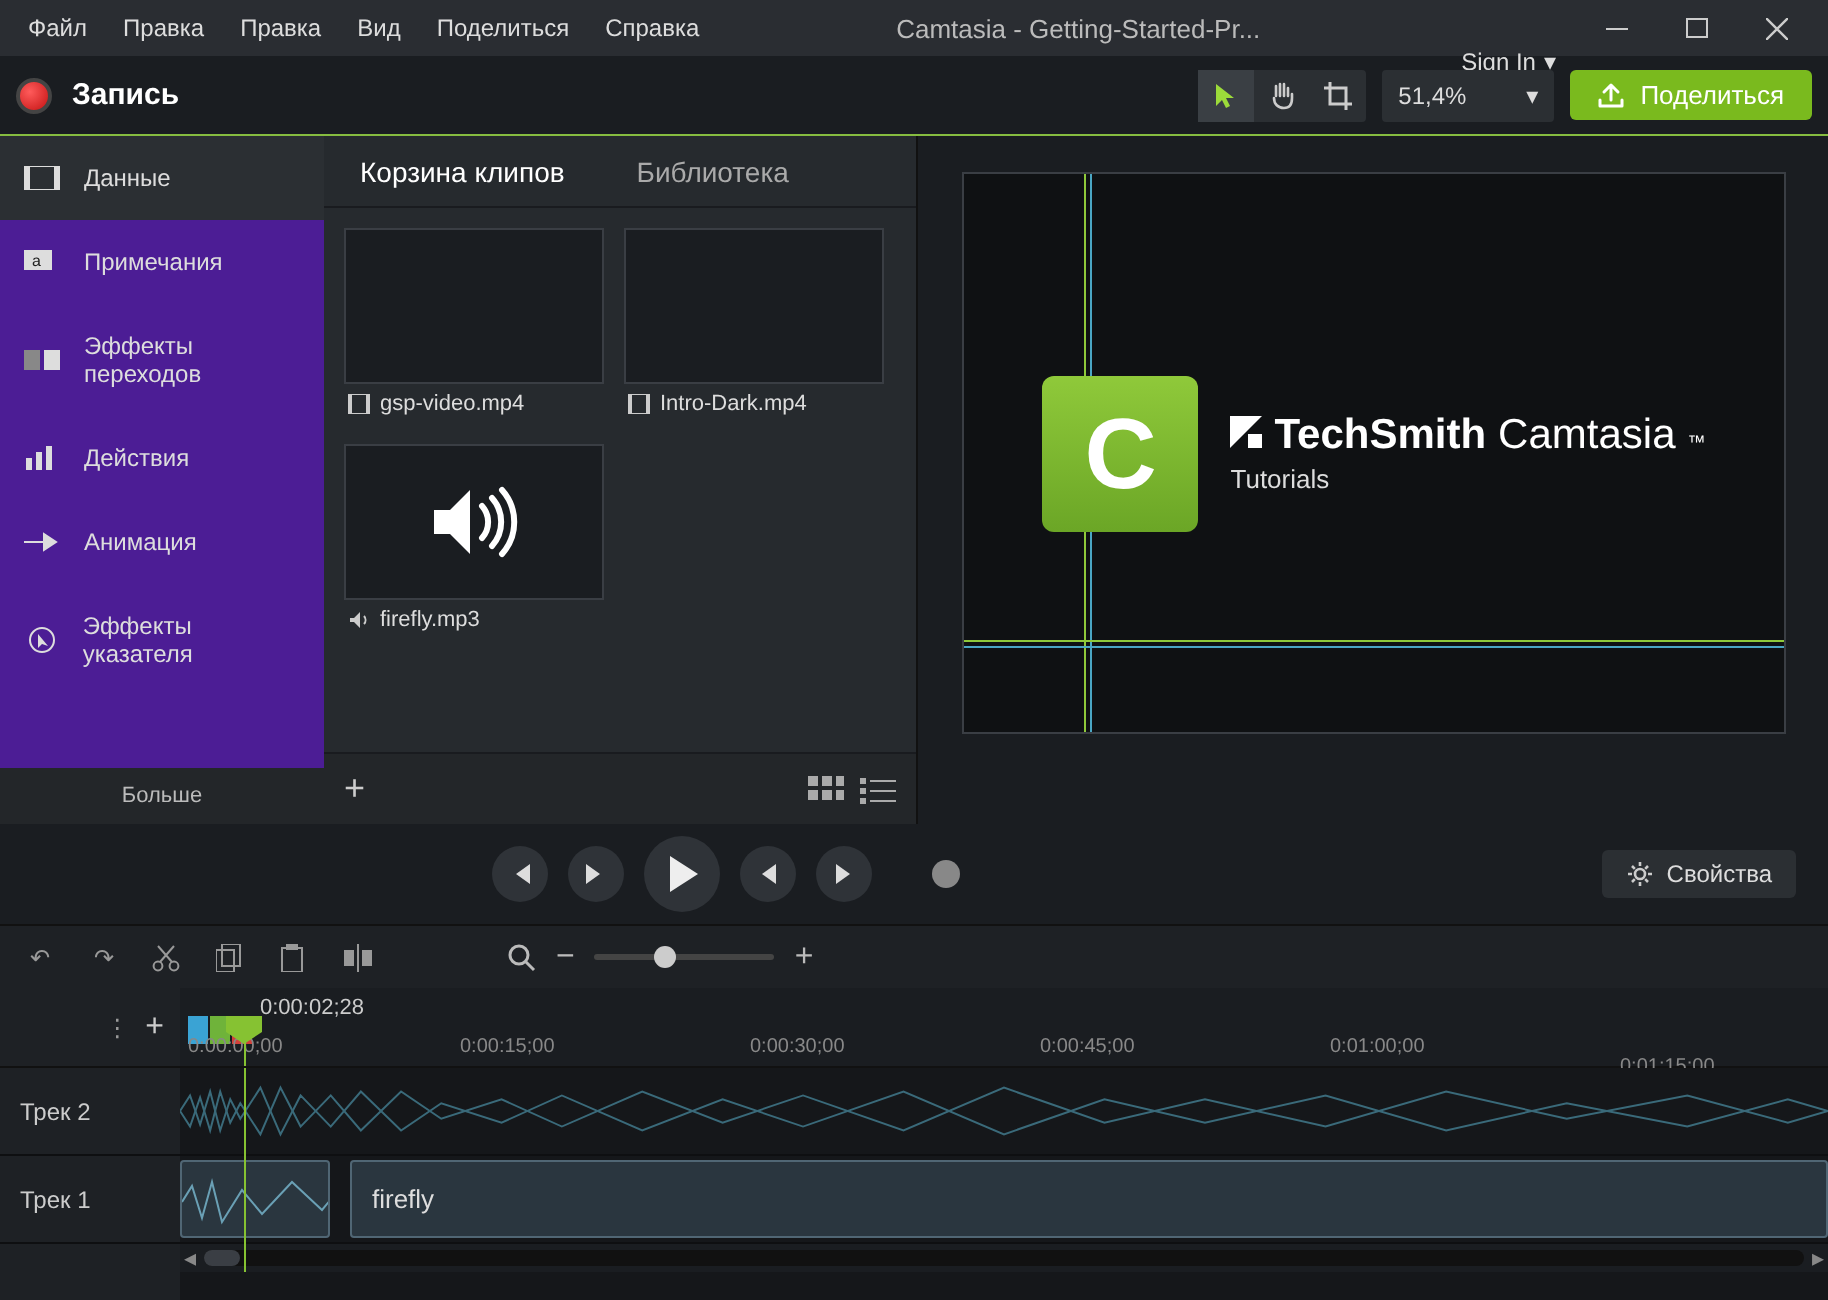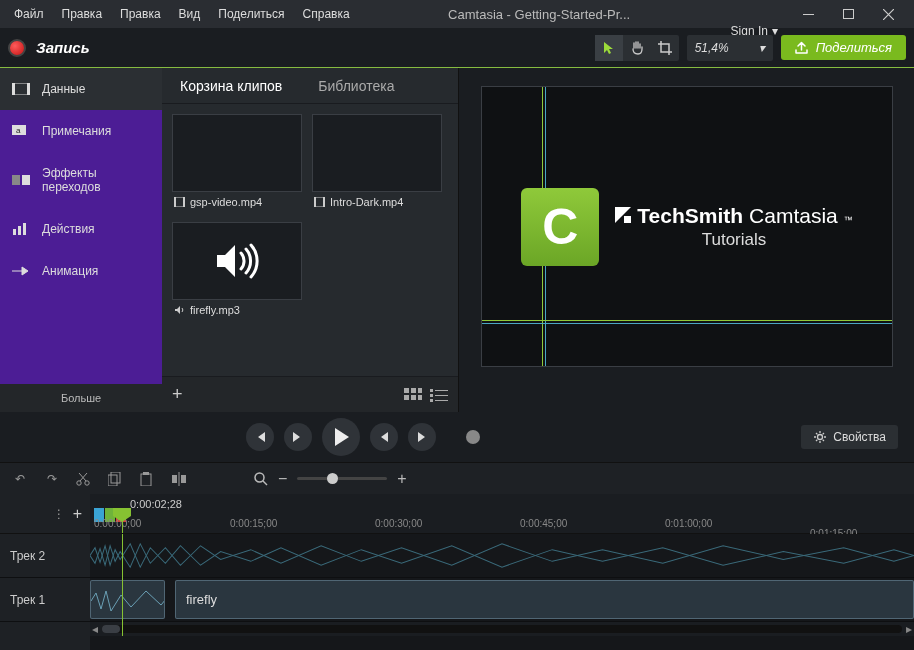--- a/index.html
+++ b/index.html
@@ -8,21 +8,21 @@
 
 .titlebar { height:28px; background:#2a2d32; display:flex; align-items:center; padding:0 6px; }
 .menus { display:flex; gap:2px; }
 .menus span { padding:3px 8px; color:#ddd; cursor:default; }
 .title { flex:1; text-align:center; color:#bbb; font-size:13px; }
 .signin { color:#ddd; padding:0 10px; display:flex; align-items:center; gap:4px;margin-top:33px; }
 .wbtns { display:flex; align-items:center; }
 .wbtn { width:40px; height:28px; display:flex; align-items:center; justify-content:center; color:#ccc; }
 
 
-.toolbar { height:40px; background:#1a1d21; display:flex; align-items:center; padding:0 8px; gap:8px; border-bottom:1px solid #86bc40;font-style:italic; }
+.toolbar { height:40px; background:#1a1d21; display:flex; align-items:center; padding:0 8px; gap:8px; border-bottom:1px solid #86bc40; }
 .rec-btn { display:flex; align-items:center; gap:10px; }
 .rec-dot { width:18px; height:18px; border-radius:50%; background:radial-gradient(circle at 35% 35%,#ff5b5b,#c41212); border:2px solid #444;}
 .rec-lbl { color:#fff; font-size:15px; font-weight:600; }
 .tool-grp { display:flex; background:#2b2f33; border-radius:2px; margin-left:auto; }
 .tool-grp .btn { width:28px; height:26px; display:flex; align-items:center; justify-content:center; color:#ccc; }
 .tool-grp .btn.active { background:#3a3f44; color:#9cdb3a; }
 .zoom { background:#2b2f33; height:26px; display:flex; align-items:center; padding:0 8px; gap:30px; color:#ddd; border-radius:2px; }
 .share-btn { background:#7aba1e; color:#fff; padding:5px 14px; border-radius:3px; display:flex; align-items:center; gap:8px; font-size:13px; margin-left:auto; }
 
 
@@ -54,21 +54,21 @@
 .guide-v { position:absolute; top:0; bottom:0; left:60px; width:1px; background:#8fc93a; }
 .guide-v2 { position:absolute; top:0; bottom:0; left:63px; width:1px; background:#4aa6c4; }
 .guide-h { position:absolute; left:0; right:0; bottom:45px; height:1px; background:#8fc93a; }
 .guide-h2 { position:absolute; left:0; right:0; bottom:42px; height:1px; background:#4aa6c4; }
 .brand { position:relative; display:flex; align-items:center; gap:16px; }
 .brand-cube { width:78px; height:78px; background:linear-gradient(#8fc93a,#6ba626); border-radius:6px; display:flex; align-items:center; justify-content:center; }
 .brand-c { font-size:50px; font-weight:800; color:#fff; font-family:Arial; }
 .brand-txt .line1 { color:#fff; font-size:21px; display:flex; align-items:baseline; gap:6px;}
 .brand-txt .tech { font-weight:700; }
 .brand-txt .cam { font-weight:400; }
-.brand-txt .line2 { color:#ddd; font-size:17px; margin-top:2px;text-align:center;}
+.brand-txt .line2 { color:#ddd; font-size:13px; margin-top:2px;}
 .tm { font-size:9px; vertical-align:super; }
 
 
 .playbar { height:50px; background:#1a1d21; display:flex; align-items:center; padding:0 16px; gap:10px;}
 .pb-btn { width:28px; height:28px; border-radius:50%; background:#2f3338; display:flex; align-items:center; justify-content:center; color:#ddd; }
 .pb-play { width:38px; height:38px; }
 .pb-spacer { flex:1; display:flex; align-items:center; padding-left:20px; }
 .scrub-dot { width:14px; height:14px; border-radius:50%; background:#888;}
 .props { display:flex; align-items:center; gap:6px; background:#2b2f33; padding:5px 12px; border-radius:3px; color:#ddd;}
 
@@ -214,20 +214,29 @@
         </span>
       <span>Действия</span>
     </div>
     <div class="sb-item">
       <span class="sb-ico">
           <svg width="18" height="10">
             <path d="M0 5 L10 5 M10 1 L16 5 L10 9 Z" fill="#ddd" stroke="#ddd"></path>
           </svg>
         </span>
       <span>Анимация</span>
+    </div>
+    <div class="sb-item">
+      <span class="sb-ico">
+          <svg width="16" height="16">
+            <circle cx="8" cy="8" r="6" fill="none" stroke="#ddd"></circle>
+            <path d="M6 5 L6 12 L8 10 L11 11 Z" fill="#ddd"></path>
+          </svg>
+        </span>
+      <span>Эффекты указателя</span>
     </div>
     <div class="sb-more">Больше</div>
   </div>
 
   <div class="center">
     <div class="tabs">
       <div class="tab active">Корзина клипов</div>
       <div class="tab">Библиотека</div>
     </div>
     <div class="clips">

